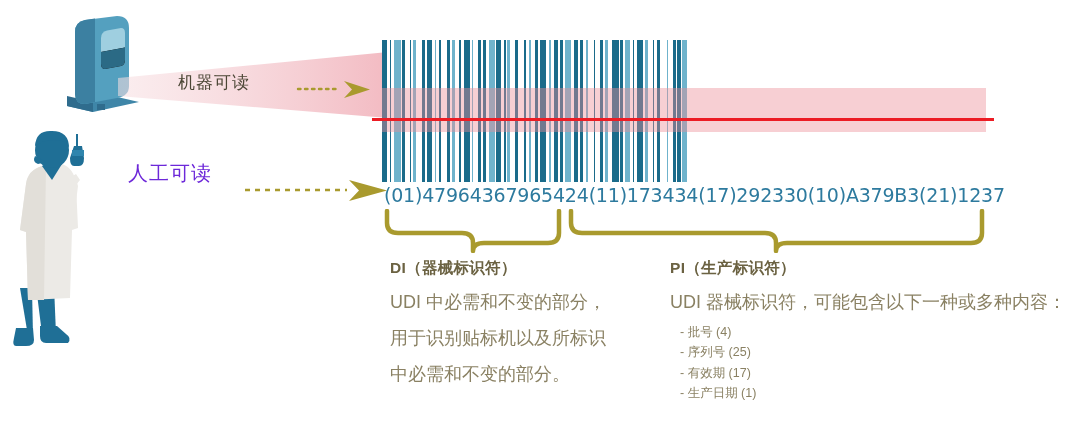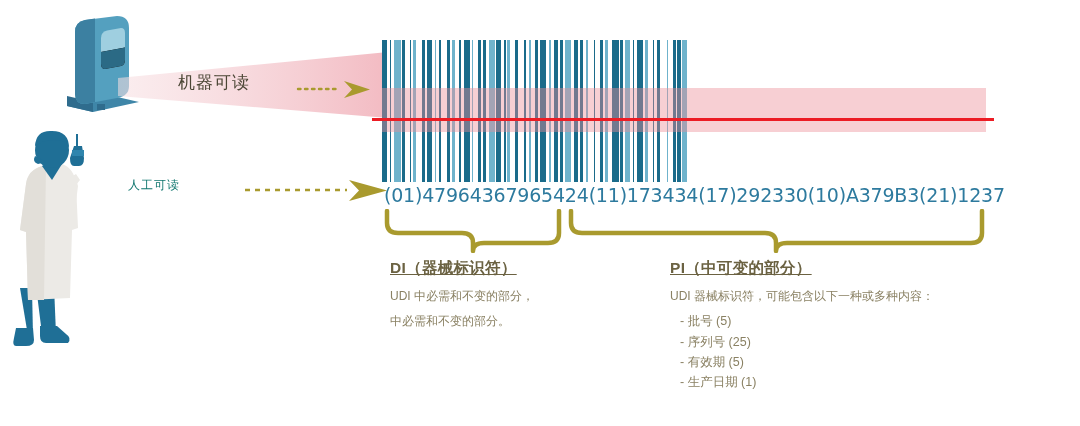--- a/index.html
+++ b/index.html
@@ -31,24 +31,24 @@
   .label-machine {
     position: absolute;
     left: 178px; top: 71px;
     font-size: 17px;
     letter-spacing: 1px;
     color: #4b4635;
     white-space: nowrap;
   }
   .label-human {
     position: absolute;
-    left: 128px; top: 177px;
-    font-size: 12px;
+    left: 128px; top: 160px;
+    font-size: 20px;
     letter-spacing: 1px;
-    color: #0f766e;
+    color: #6d28d9;
     white-space: nowrap;
   }
 
   
   .arrow-machine { position: absolute; left: 296px; top: 76px; width: 80px; height: 26px; }
   .arrow-human  { position: absolute; left: 243px; top: 176px; width: 148px; height: 28px; }
 
   
   .barcode {
     position: absolute;
@@ -92,25 +92,24 @@
 
   
   .caption { position: absolute; color: #6f6647; }
   .caption h3 {
     margin: 0 0 7px 0;
     font-size: 15.5px;
     font-weight: bold;
     color: #6b6242;
     letter-spacing: 0.3px;
     white-space: nowrap;
-    text-decoration: underline;
   }
   .caption p {
     margin: 0 0 4px 0;
-    font-size: 12px;
+    font-size: 18px;
     line-height: 1.78;
     color: #8a8163;
     white-space: nowrap;
   }
   .caption ul { margin: 1px 0 0 0; padding: 0; list-style: none; }
   .caption li {
     font-size: 12.5px;
     line-height: 1.62;
     color: #8a8163;
     white-space: nowrap;
@@ -303,27 +302,28 @@
   <div class="brace-pi">
     <svg width="420" height="44" viewBox="0 0 420 44" preserveAspectRatio="none">
       <path d="M3,2 L3,14 Q3,24 14,24 L197,24 Q208,24 208,34 L208,42
                Q208,34 219,34 L403,34 Q414,34 414,24 L414,2" fill="none" stroke="#a99a2e" stroke-width="4.5" stroke-linecap="round" stroke-linejoin="round"></path>
     </svg>
   </div>
 
   <div class="caption cap-di">
     <h3>DI（器械标识符）</h3>
     <p>UDI 中必需和不变的部分，</p>
+    <p>用于识别贴标机以及所标识</p>
     <p>中必需和不变的部分。</p>
   </div>
 
   <div class="caption cap-pi">
-    <h3>PI（中可变的部分）</h3>
+    <h3>PI（生产标识符）</h3>
     <p>UDI 器械标识符，可能包含以下一种或多种内容：</p>
     <ul>
-      <li>- 批号 (5)</li>
+      <li>- 批号 (4)</li>
       <li>- 序列号 (25)</li>
-      <li>- 有效期 (5)</li>
+      <li>- 有效期 (17)</li>
       <li>- 生产日期 (1)</li>
     </ul>
   </div>
 
 </div>
 
 </body></html>

